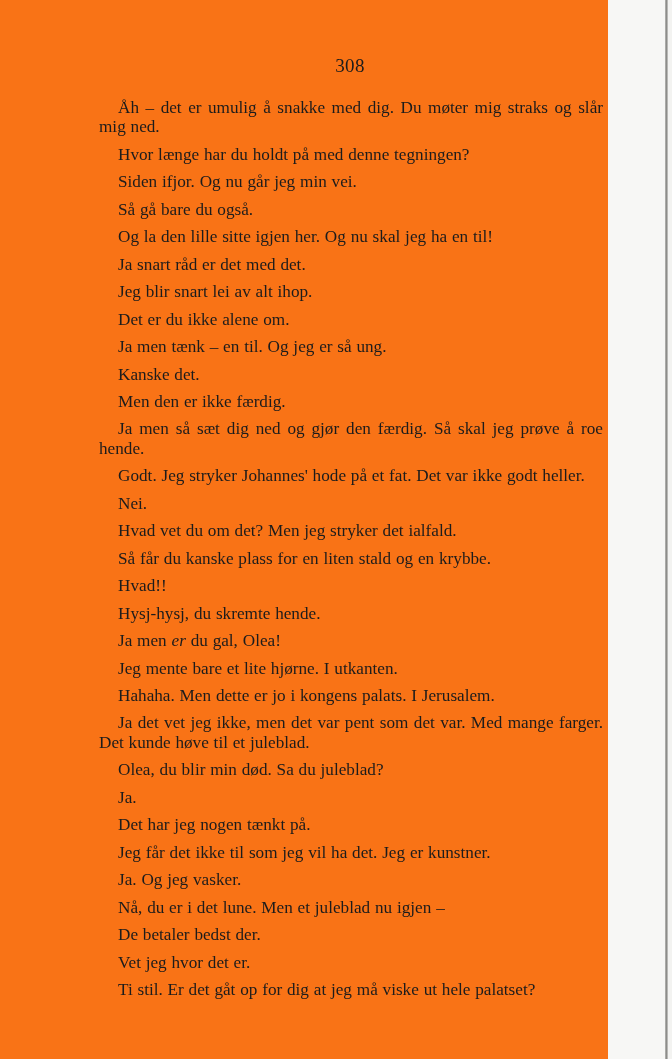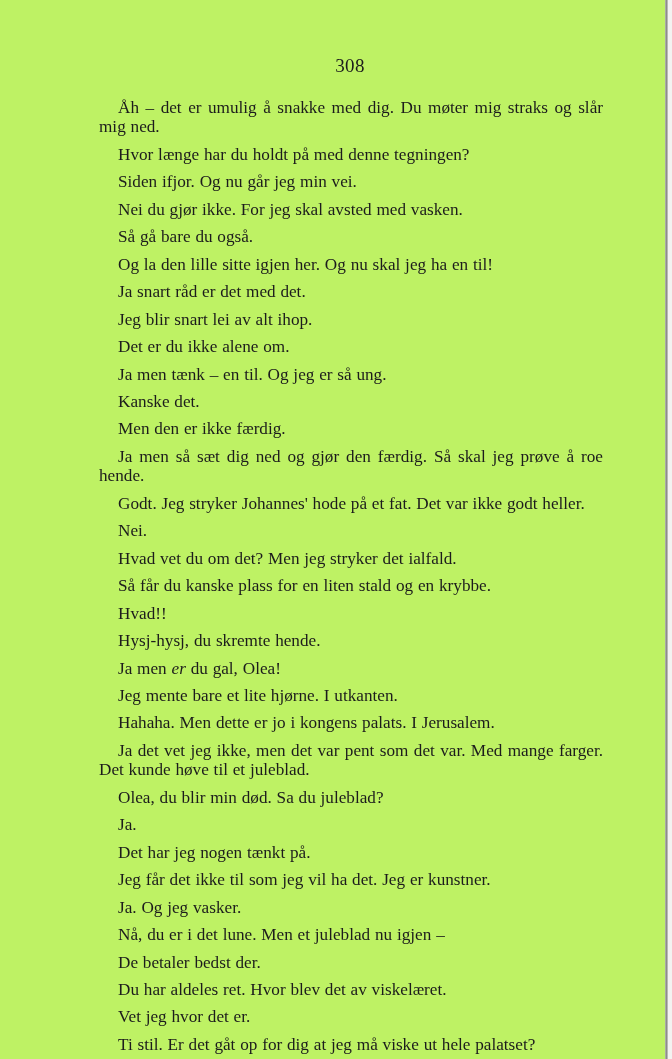--- a/index.html
+++ b/index.html
@@ -11,23 +11,23 @@
       width: 672px;
       height: 1059px;
       position: relative;
       overflow: hidden;
       font-family: "DejaVu Serif", "Liberation Serif", serif;
       color: #1c1c1c;
     }
     .page {
       position: absolute;
       left: 0; top: 0;
-      width: 665px;
+      width: 608px;
       height: 1059px;
-      background: #bef264;
+      background: #f97316;
     }
     .page-edge {
       position: absolute;
       left: 665px; top: 0;
       width: 3px; height: 1059px;
       background: linear-gradient(to right, #b9b9b6, #8d8d8a, #cfcfcc);
     }
     .page-outer {
       position: absolute;
       left: 668px; top: 0;
@@ -65,21 +65,20 @@
   </style>
 </head>
 <body>
 
 <div class="page">
   <div class="page-number">308</div>
   <div class="text-block" id="text-block">
       <p class="para">Åh – det er umulig å snakke med dig. Du møter mig straks og slår mig ned.</p>
       <p class="para">Hvor længe har du holdt på med denne tegningen?</p>
       <p class="para">Siden ifjor. Og nu går jeg min vei.</p>
-      <p class="para">Nei du gjør ikke. For jeg skal avsted med vasken.</p>
       <p class="para">Så gå bare du også.</p>
       <p class="para">Og la den lille sitte igjen her. Og nu skal jeg ha en til!</p>
       <p class="para">Ja snart råd er det med det.</p>
       <p class="para">Jeg blir snart lei av alt ihop.</p>
       <p class="para">Det er du ikke alene om.</p>
       <p class="para">Ja men tænk – en til. Og jeg er så ung.</p>
       <p class="para">Kanske det.</p>
       <p class="para">Men den er ikke færdig.</p>
       <p class="para">Ja men så sæt dig ned og gjør den færdig. Så skal jeg prøve å roe hende.</p>
       <p class="para">Godt. Jeg stryker Johannes' hode på et fat. Det var ikke godt heller.</p>
@@ -92,19 +91,18 @@
       <p class="para">Jeg mente bare et lite hjørne. I utkanten.</p>
       <p class="para">Hahaha. Men dette er jo i kongens palats. I Jerusalem.</p>
       <p class="para">Ja det vet jeg ikke, men det var pent som det var. Med mange farger. Det kunde høve til et juleblad.</p>
       <p class="para">Olea, du blir min død. Sa du juleblad?</p>
       <p class="para">Ja.</p>
       <p class="para">Det har jeg nogen tænkt på.</p>
       <p class="para">Jeg får det ikke til som jeg vil ha det. Jeg er kunstner.</p>
       <p class="para">Ja. Og jeg vasker.</p>
       <p class="para">Nå, du er i det lune. Men et juleblad nu igjen –</p>
       <p class="para">De betaler bedst der.</p>
-      <p class="para">Du har aldeles ret. Hvor blev det av viskelæret.</p>
       <p class="para">Vet jeg hvor det er.</p>
       <p class="para">Ti stil. Er det gåt op for dig at jeg må viske ut hele palatset?</p>
     </div>
 </div>
 <div class="page-edge"></div>
 <div class="page-outer"></div>
 
 </body></html>

